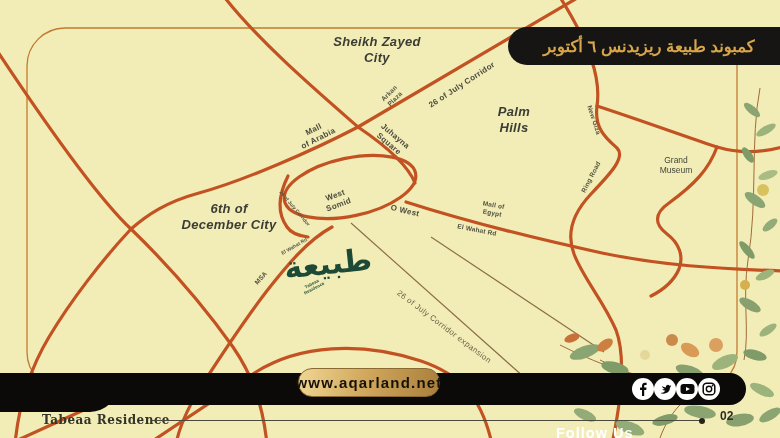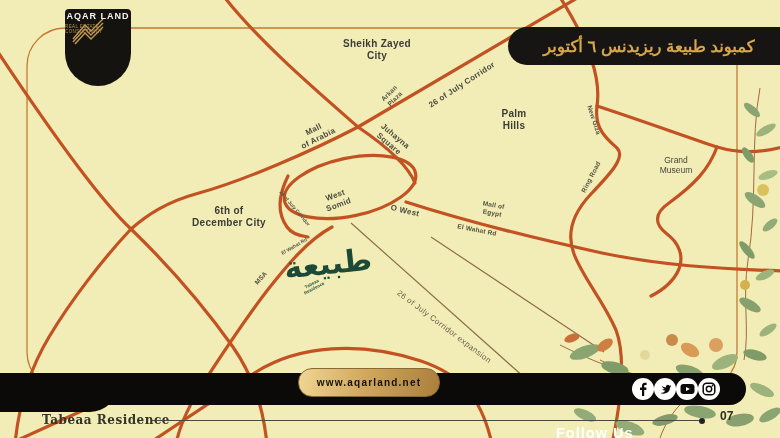--- a/index.html
+++ b/index.html
@@ -4,21 +4,21 @@
 <style>
   html,body{margin:0;padding:0;}
   body{width:780px;height:438px;position:relative;overflow:hidden;
        background:#f2edb7;font-family:"Liberation Sans",sans-serif;}
   #stage{position:absolute;inset:0;width:780px;height:438px;}
   svg{position:absolute;left:0;top:0;}
 
   
   .lbl{position:absolute;white-space:pre;text-align:center;line-height:1.2;
        color:#4b4a3a;pointer-events:none;}
-  .lbl.city{font-weight:bold;font-size:10px;color:#3b3d35;letter-spacing:.3px;}
+  .lbl.city{font-weight:bold;font-size:13px;color:#3b3d35;letter-spacing:.3px;font-style:italic;}
   .lbl.road{font-weight:bold;font-size:8px;color:#4c4b3c;letter-spacing:.3px;}
   .lbl.small{font-weight:bold;font-size:6.5px;color:#51503f;letter-spacing:.2px;}
   .lbl.tiny{font-weight:bold;font-size:5px;color:#5a5644;}
   .lbl.landmark{font-size:8.5px;font-weight:normal;color:#45463c;}
   .lbl.thin{font-weight:normal;font-size:8px;color:#6d6049;letter-spacing:.4px;}
 
   
   .badge{position:absolute;left:65px;top:9px;width:66px;height:77px;
          background:#14130f;border-radius:4px 4px 33px 33px;
          display:flex;flex-direction:column;align-items:center;}
@@ -42,21 +42,21 @@
 
   
   .bar-tail{position:absolute;left:0;top:373px;width:118px;height:39px;
             background:#0b0a08;border-radius:0 0 28px 0;}
   .bar{position:absolute;left:0;top:373px;width:746px;height:32px;
        background:#0b0a08;border-radius:0 20px 20px 0;}
   .url-pill{position:absolute;left:298px;top:368px;width:140px;height:27px;
             background:linear-gradient(100deg,#f0d694 0%,#d2a95e 45%,#a97f3c 100%);
             border:1px solid #8a6a33;border-radius:14px;
             display:flex;align-items:center;justify-content:center;}
-  .url-pill span{color:#161208;font-size:10px;font-weight:bold;letter-spacing:1.2px;}
+  .url-pill span{color:#161208;font-size:15px;font-weight:bold;letter-spacing:1.2px;}
   .follow{position:absolute;left:556px;top:381px;color:#ffffff;
           font-size:14.5px;font-weight:bold;letter-spacing:1px;margin-top:44px;}
   .social{position:absolute;top:378px;width:22px;height:22px;border-radius:50%;
           background:#ffffff;display:flex;align-items:center;justify-content:center;}
   .social svg{position:static;}
 
   
   .foot-title{position:absolute;left:42px;top:413px;color:#33332a;
               font-family:"DejaVu Serif",serif;font-weight:bold;font-size:12px;letter-spacing:.5px;}
   .foot-rule{position:absolute;left:152px;top:420px;width:548px;height:1px;background:#4a493b;}
@@ -162,31 +162,20 @@
       <div class="lbl tiny" style="left: 295px; top: 208px; transform: translate(-50%, -50%) rotate(50deg);">26 of July Corridor</div>
       <div class="lbl tiny" style="left: 294px; top: 246px; transform: translate(-50%, -50%) rotate(-30deg);">El Wahat Rd</div>
       <div class="lbl small" style="left: 261px; top: 278px; transform: translate(-50%, -50%) rotate(-48deg);">MSA</div>
       <div class="lbl thin" style="left: 444px; top: 327px; transform: translate(-50%, -50%) rotate(37deg);">26 of July Corridor expansion</div>
     </div>
 
   <div class="project">طبيعة</div>
   <div class="project-sub">Tabeaa
 Residence</div>
 
-  <div class="badge">
-    <svg class="wings" width="48" height="28" viewBox="0 0 36 28">
-      <g stroke="#c49a52" stroke-width="1.4" fill="none">
-        <path d="M2,22 L14,8 L20,14 L32,2"></path>
-        <path d="M2,25 L14,12 L20,18 L32,6"></path>
-        <path d="M4,27 L14,16 L20,22 L32,10"></path>
-      </g>
-    </svg>
-    <div class="brand">AQAR LAND</div>
-    <div class="tagline">REAL ESTATE CONSULTANCY</div>
-  </div>
 
   <div class="banner">
     <span>كمبوند طبيعة ريزيدنس ٦ أكتوبر</span>
   </div>
 
   <div class="bar-tail"></div>
   <div class="bar"></div>
 
   <div class="url-pill">
     <span>www.aqarland.net</span>
@@ -214,15 +203,15 @@
     <svg width="14" height="14" viewBox="0 0 14 14">
       <rect x="1.2" y="1.2" width="11.6" height="11.6" rx="3.4" fill="none" stroke="#0b0a08" stroke-width="1.5"></rect>
       <circle cx="7" cy="7" r="2.7" fill="none" stroke="#0b0a08" stroke-width="1.4"></circle>
       <circle cx="10.6" cy="3.5" r="0.9" fill="#0b0a08"></circle>
     </svg>
   </div>
 
   <div class="foot-title">Tabeaa Residence</div>
   <div class="foot-rule"></div>
   <div class="foot-dot"></div>
-  <div class="foot-num">07</div>
+  <div class="foot-num">02</div>
 
 </div>
 
 </body></html>

